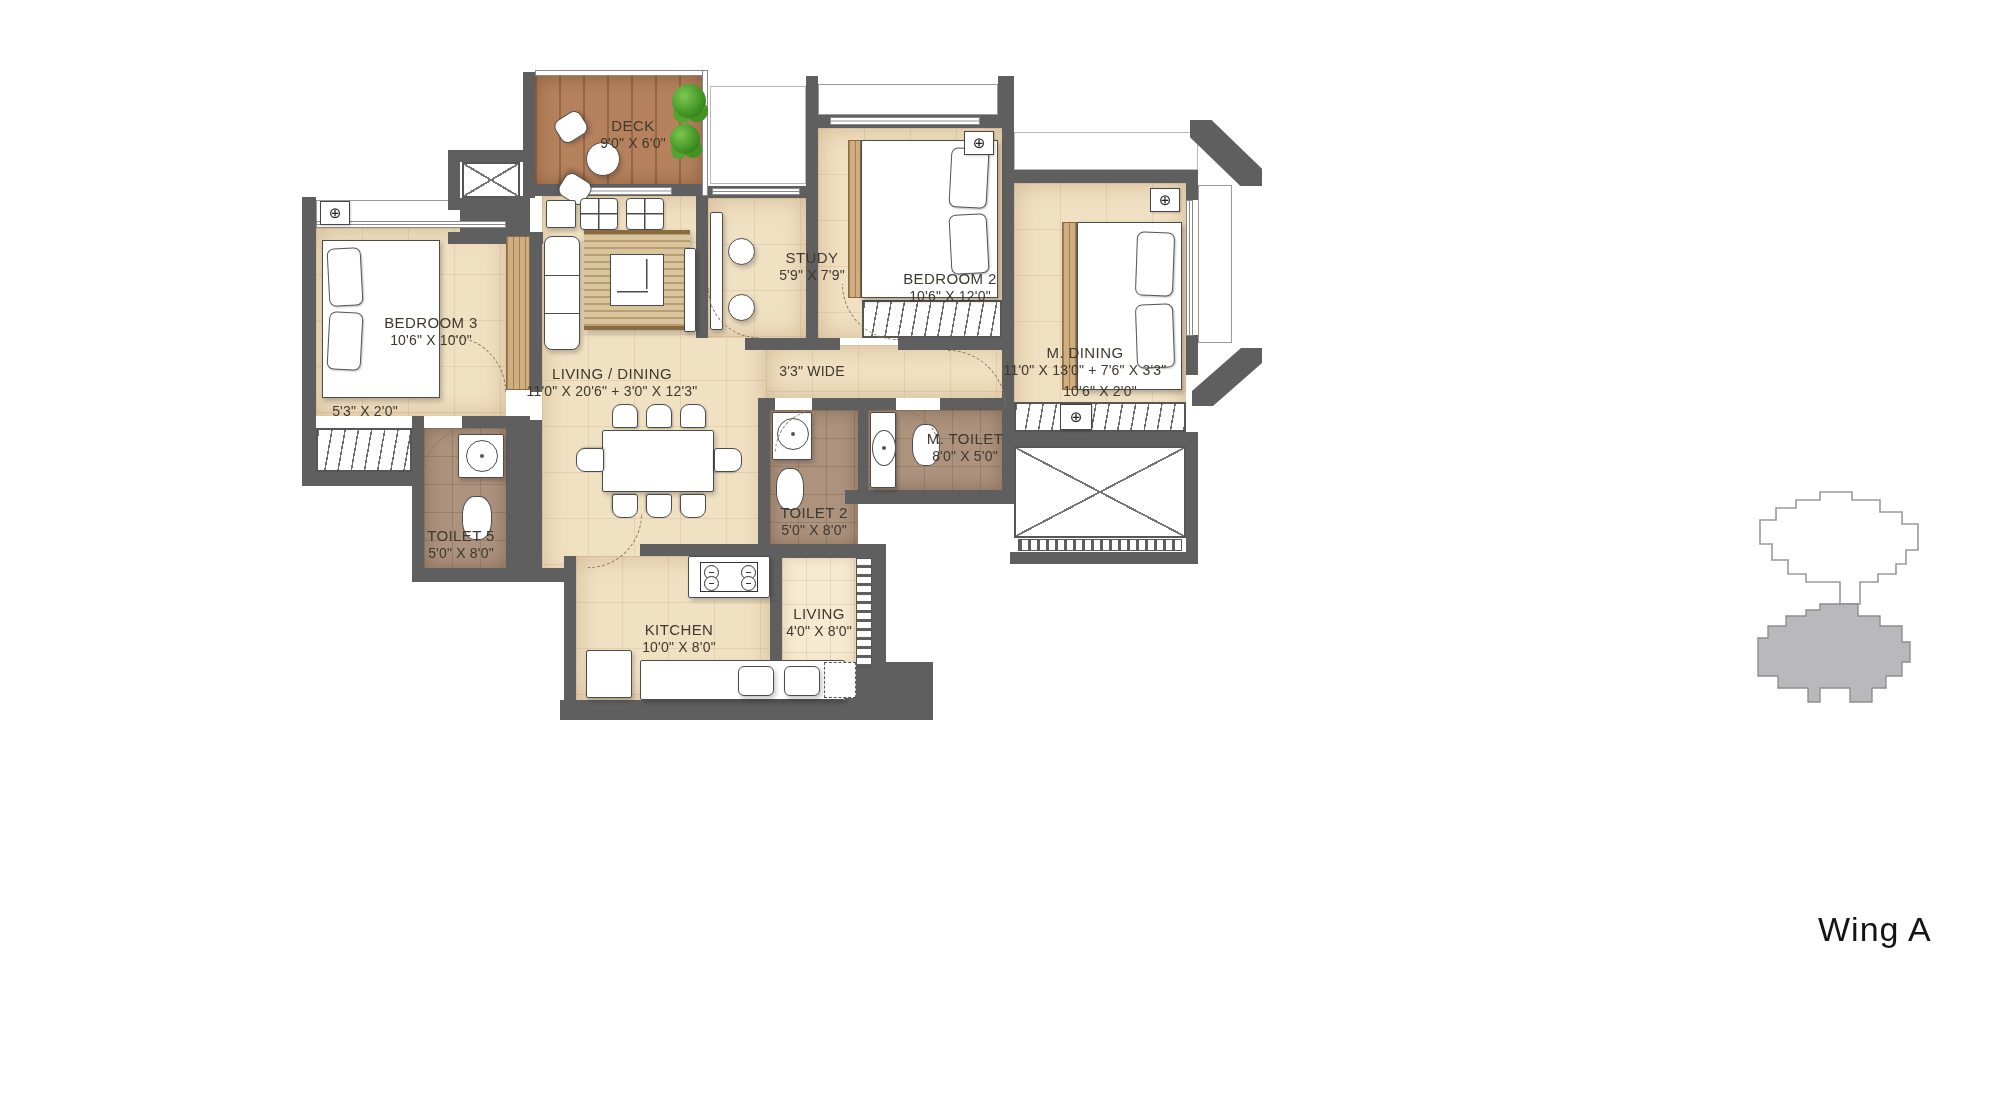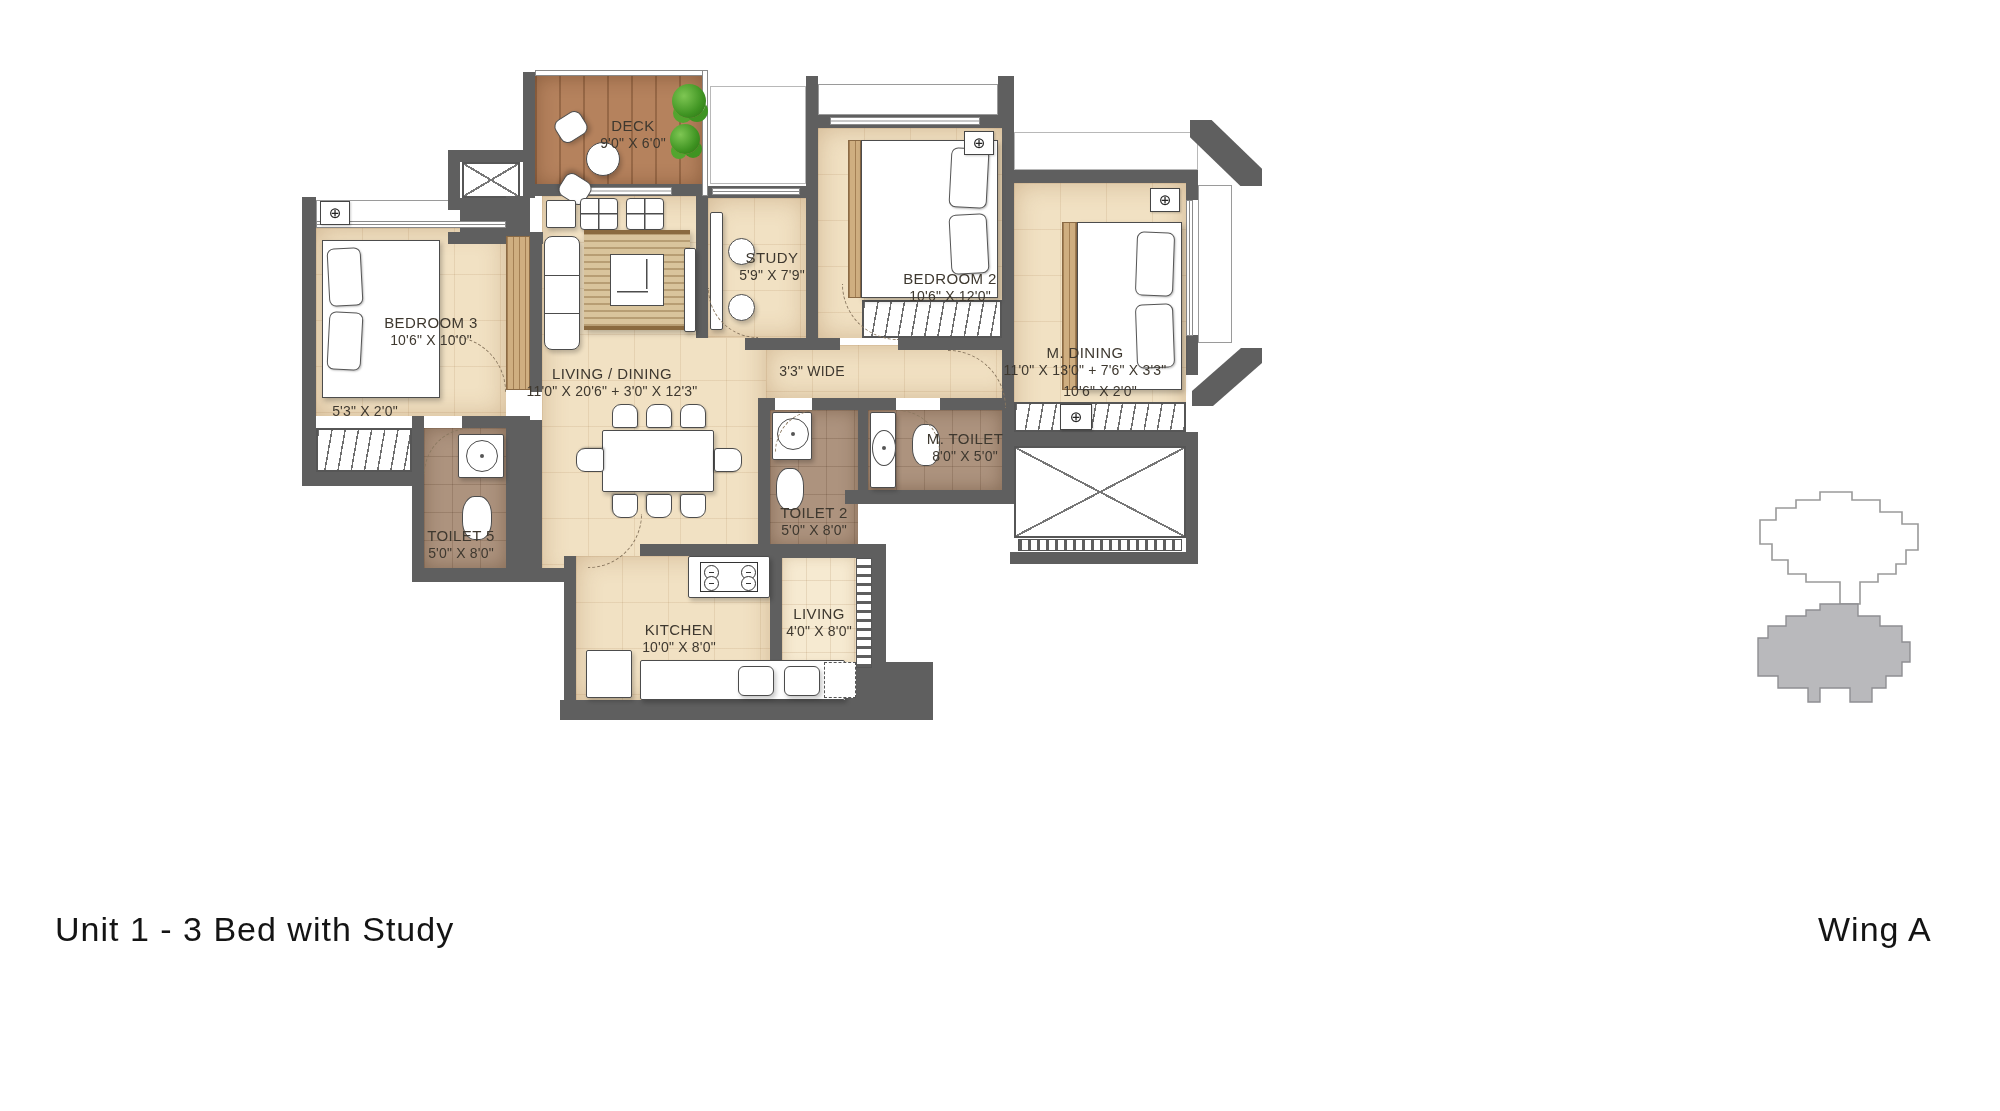--- a/index.html
+++ b/index.html
@@ -250,21 +250,21 @@
   <div class="abs arc bl" style="left:842px;top:284px;width:56px;height:56px"></div>
   <div class="abs arc tr" style="left:948px;top:350px;width:58px;height:58px"></div>
   <div class="abs arc tl" style="left:775px;top:410px;width:42px;height:42px"></div>
   <div class="abs arc tr" style="left:898px;top:410px;width:42px;height:42px"></div>
   <div class="abs arc bl" style="left:708px;top:288px;width:50px;height:50px"></div>
 
   <div class="lbl" style="left:573px;top:117px;width:120px">
     <div class="rname">DECK</div>
     <div class="rdims">9'0" X 6'0"</div>
   </div>
-  <div class="lbl" style="left:712px;top:249px;width:120px">
+  <div class="lbl" style="left:752px;top:249px;width:120px">
     <div class="rname">STUDY</div>
     <div class="rdims">5'9" X 7'9"</div>
   </div>
   <div class="lbl" style="left:880px;top:270px;width:140px">
     <div class="rname">BEDROOM 2</div>
     <div class="rdims">10'6" X 12'0"</div>
   </div>
   <div class="lbl" style="left:985px;top:344px;width:200px">
     <div class="rname">M. DINING</div>
     <div class="rdims">11'0" X 13'0" + 7'6" X 3'3"</div>
@@ -307,16 +307,15 @@
     <div class="rdims">4'0" X 8'0"</div>
   </div>
 
   <div class="abs" style="left:1748px;top:482px;width:210px;height:232px">
     <svg width="210" height="232" viewBox="0 0 210 232">
       <path d="M 48 18 H 72 V 10 H 104 V 18 H 132 V 30 H 154 V 42 H 170 V 68 H 158 V 82 H 148 V 92 H 130 V 100 H 112 V 122 H 92 V 100 H 58 V 92 H 40 V 78 H 24 V 62 H 12 V 38 H 28 V 26 H 48 Z" fill="#ffffff" stroke="#9a9a9a" stroke-width="1.6"></path>
       <path d="M 72 122 H 110 V 134 H 132 V 144 H 154 V 160 H 162 V 180 H 154 V 194 H 138 V 206 H 124 V 220 H 102 V 206 H 72 V 220 H 60 V 206 H 30 V 194 H 10 V 156 H 20 V 144 H 38 V 134 H 58 V 128 H 72 Z" fill="#b9b9bc" stroke="#8f8f93" stroke-width="1.4"></path>
     </svg>
   </div>
 
-  <div class="footer" style="left:55px;top:910px">Unit 1 - 3 Bed with Study</div>
   <div class="footer" style="left:1818px;top:910px">Wing A</div>
 
 </div>
 
 </body></html>

